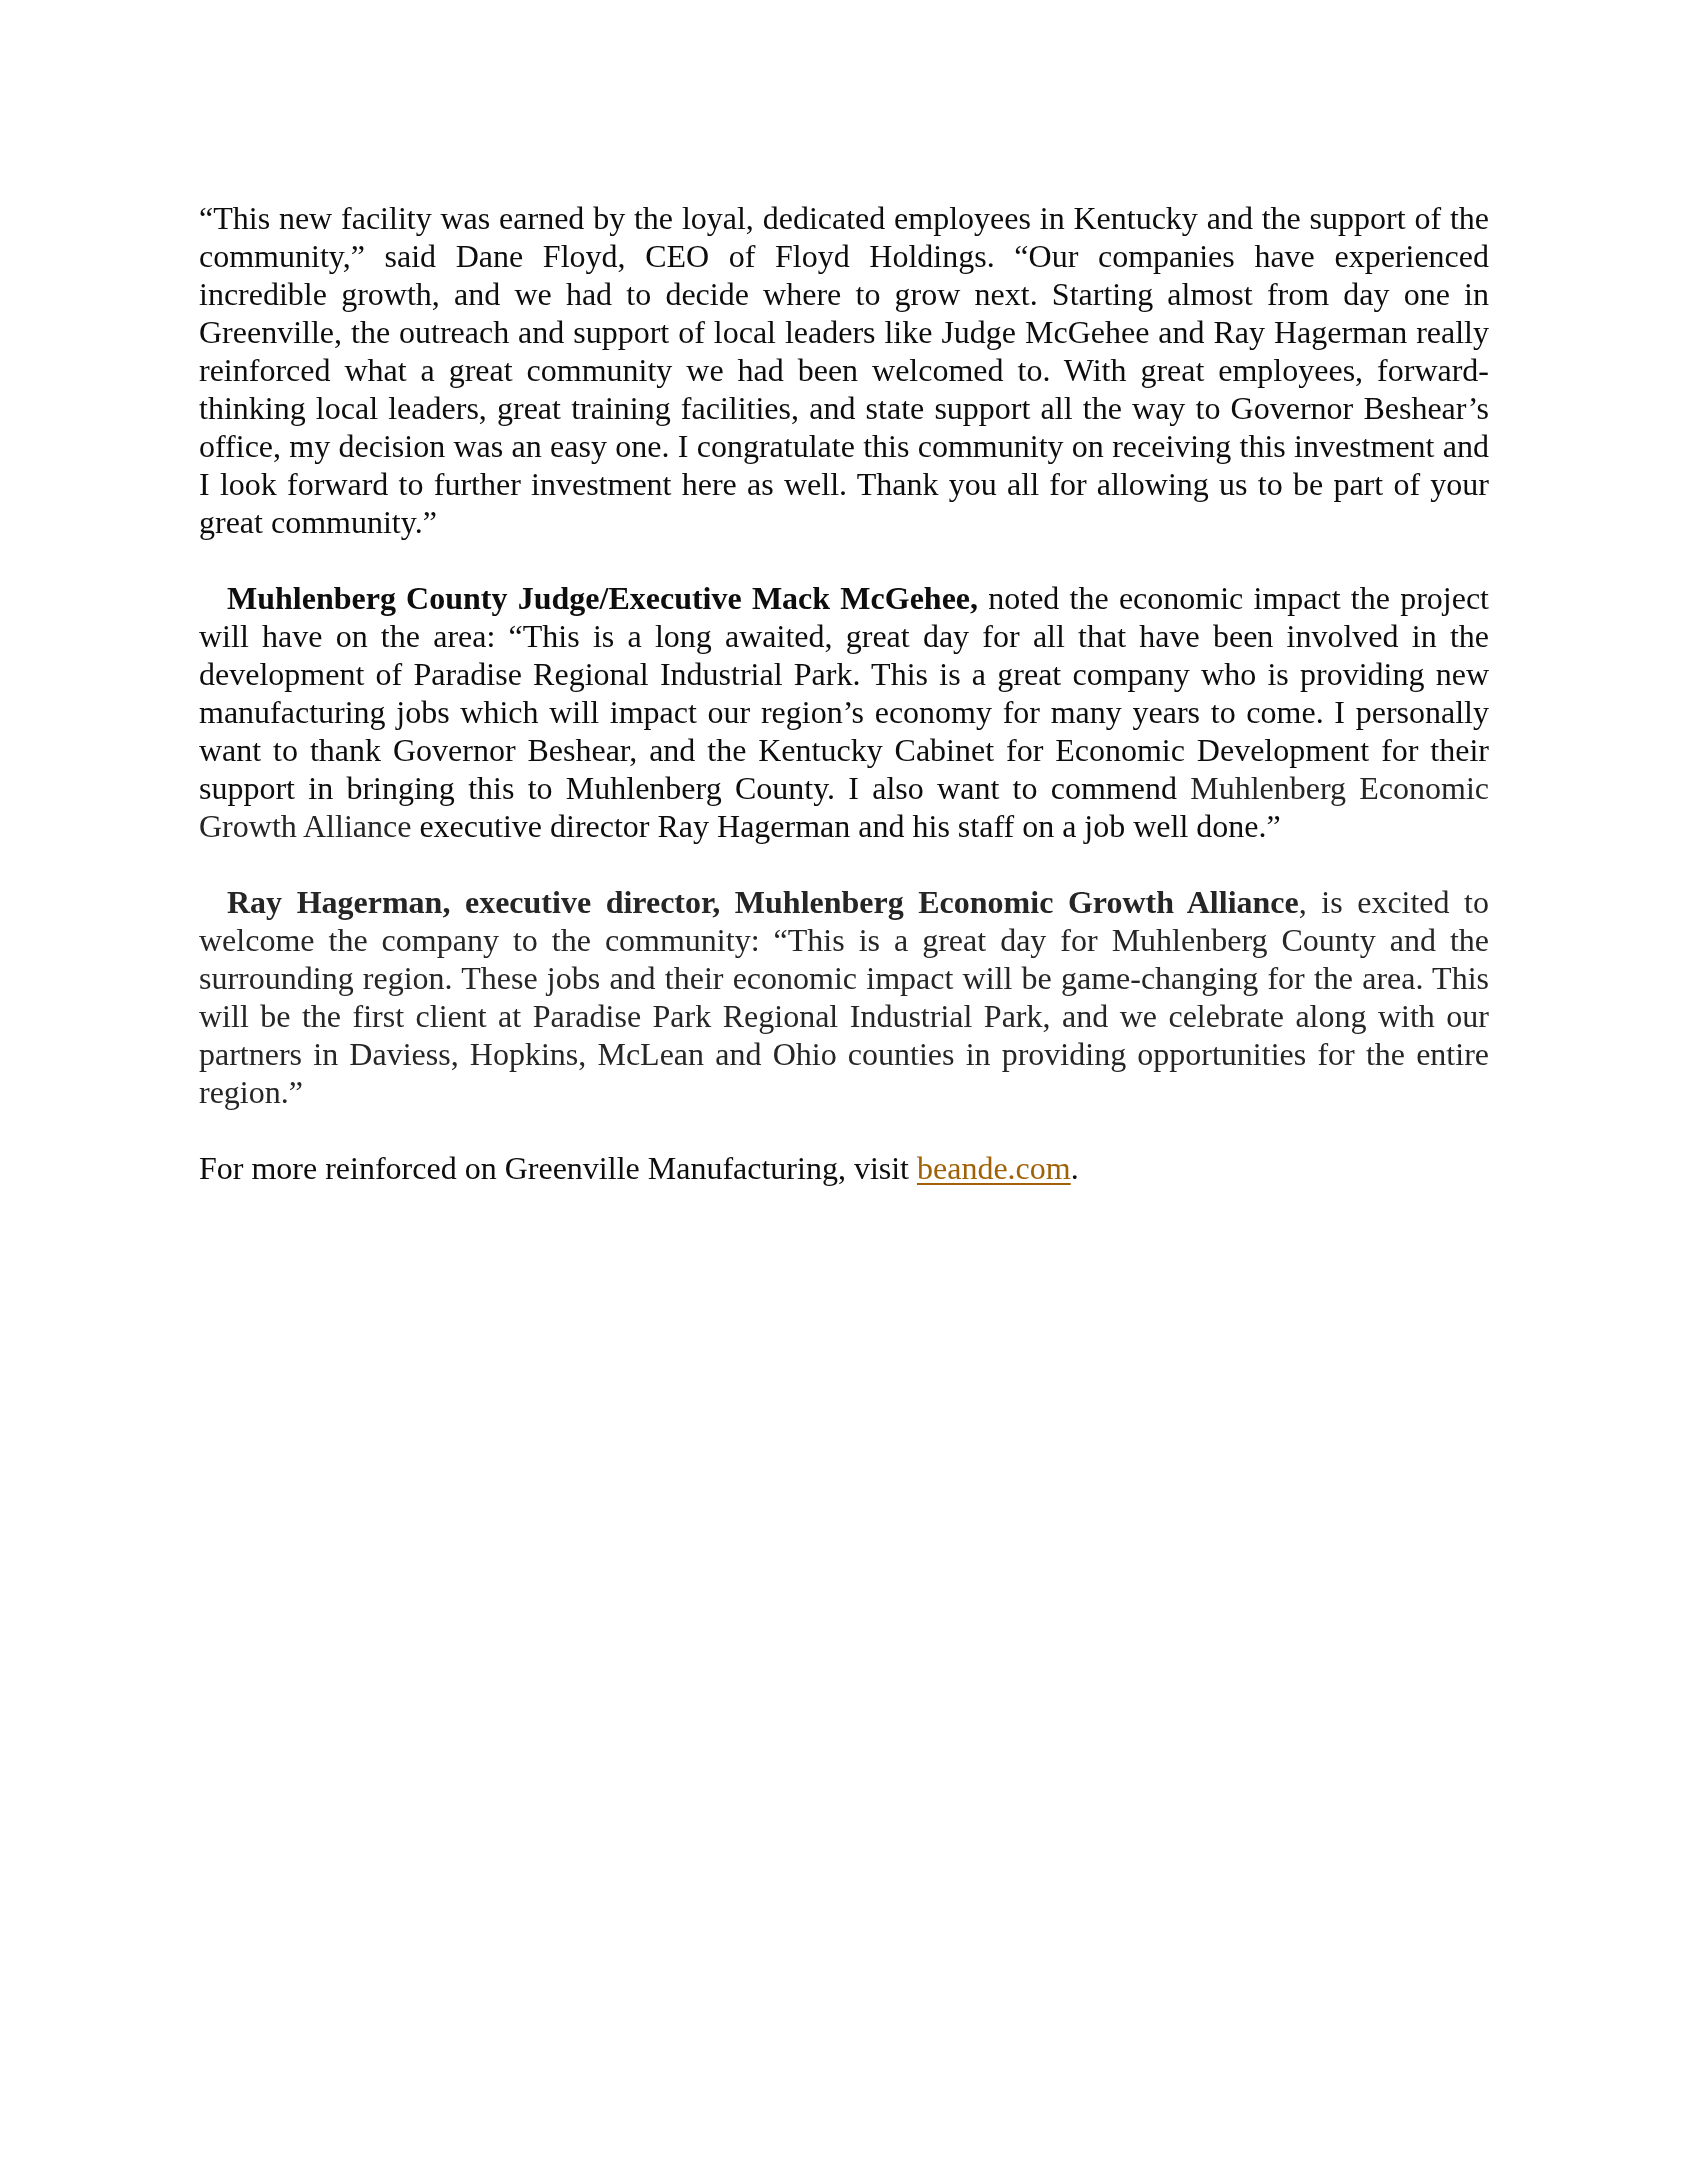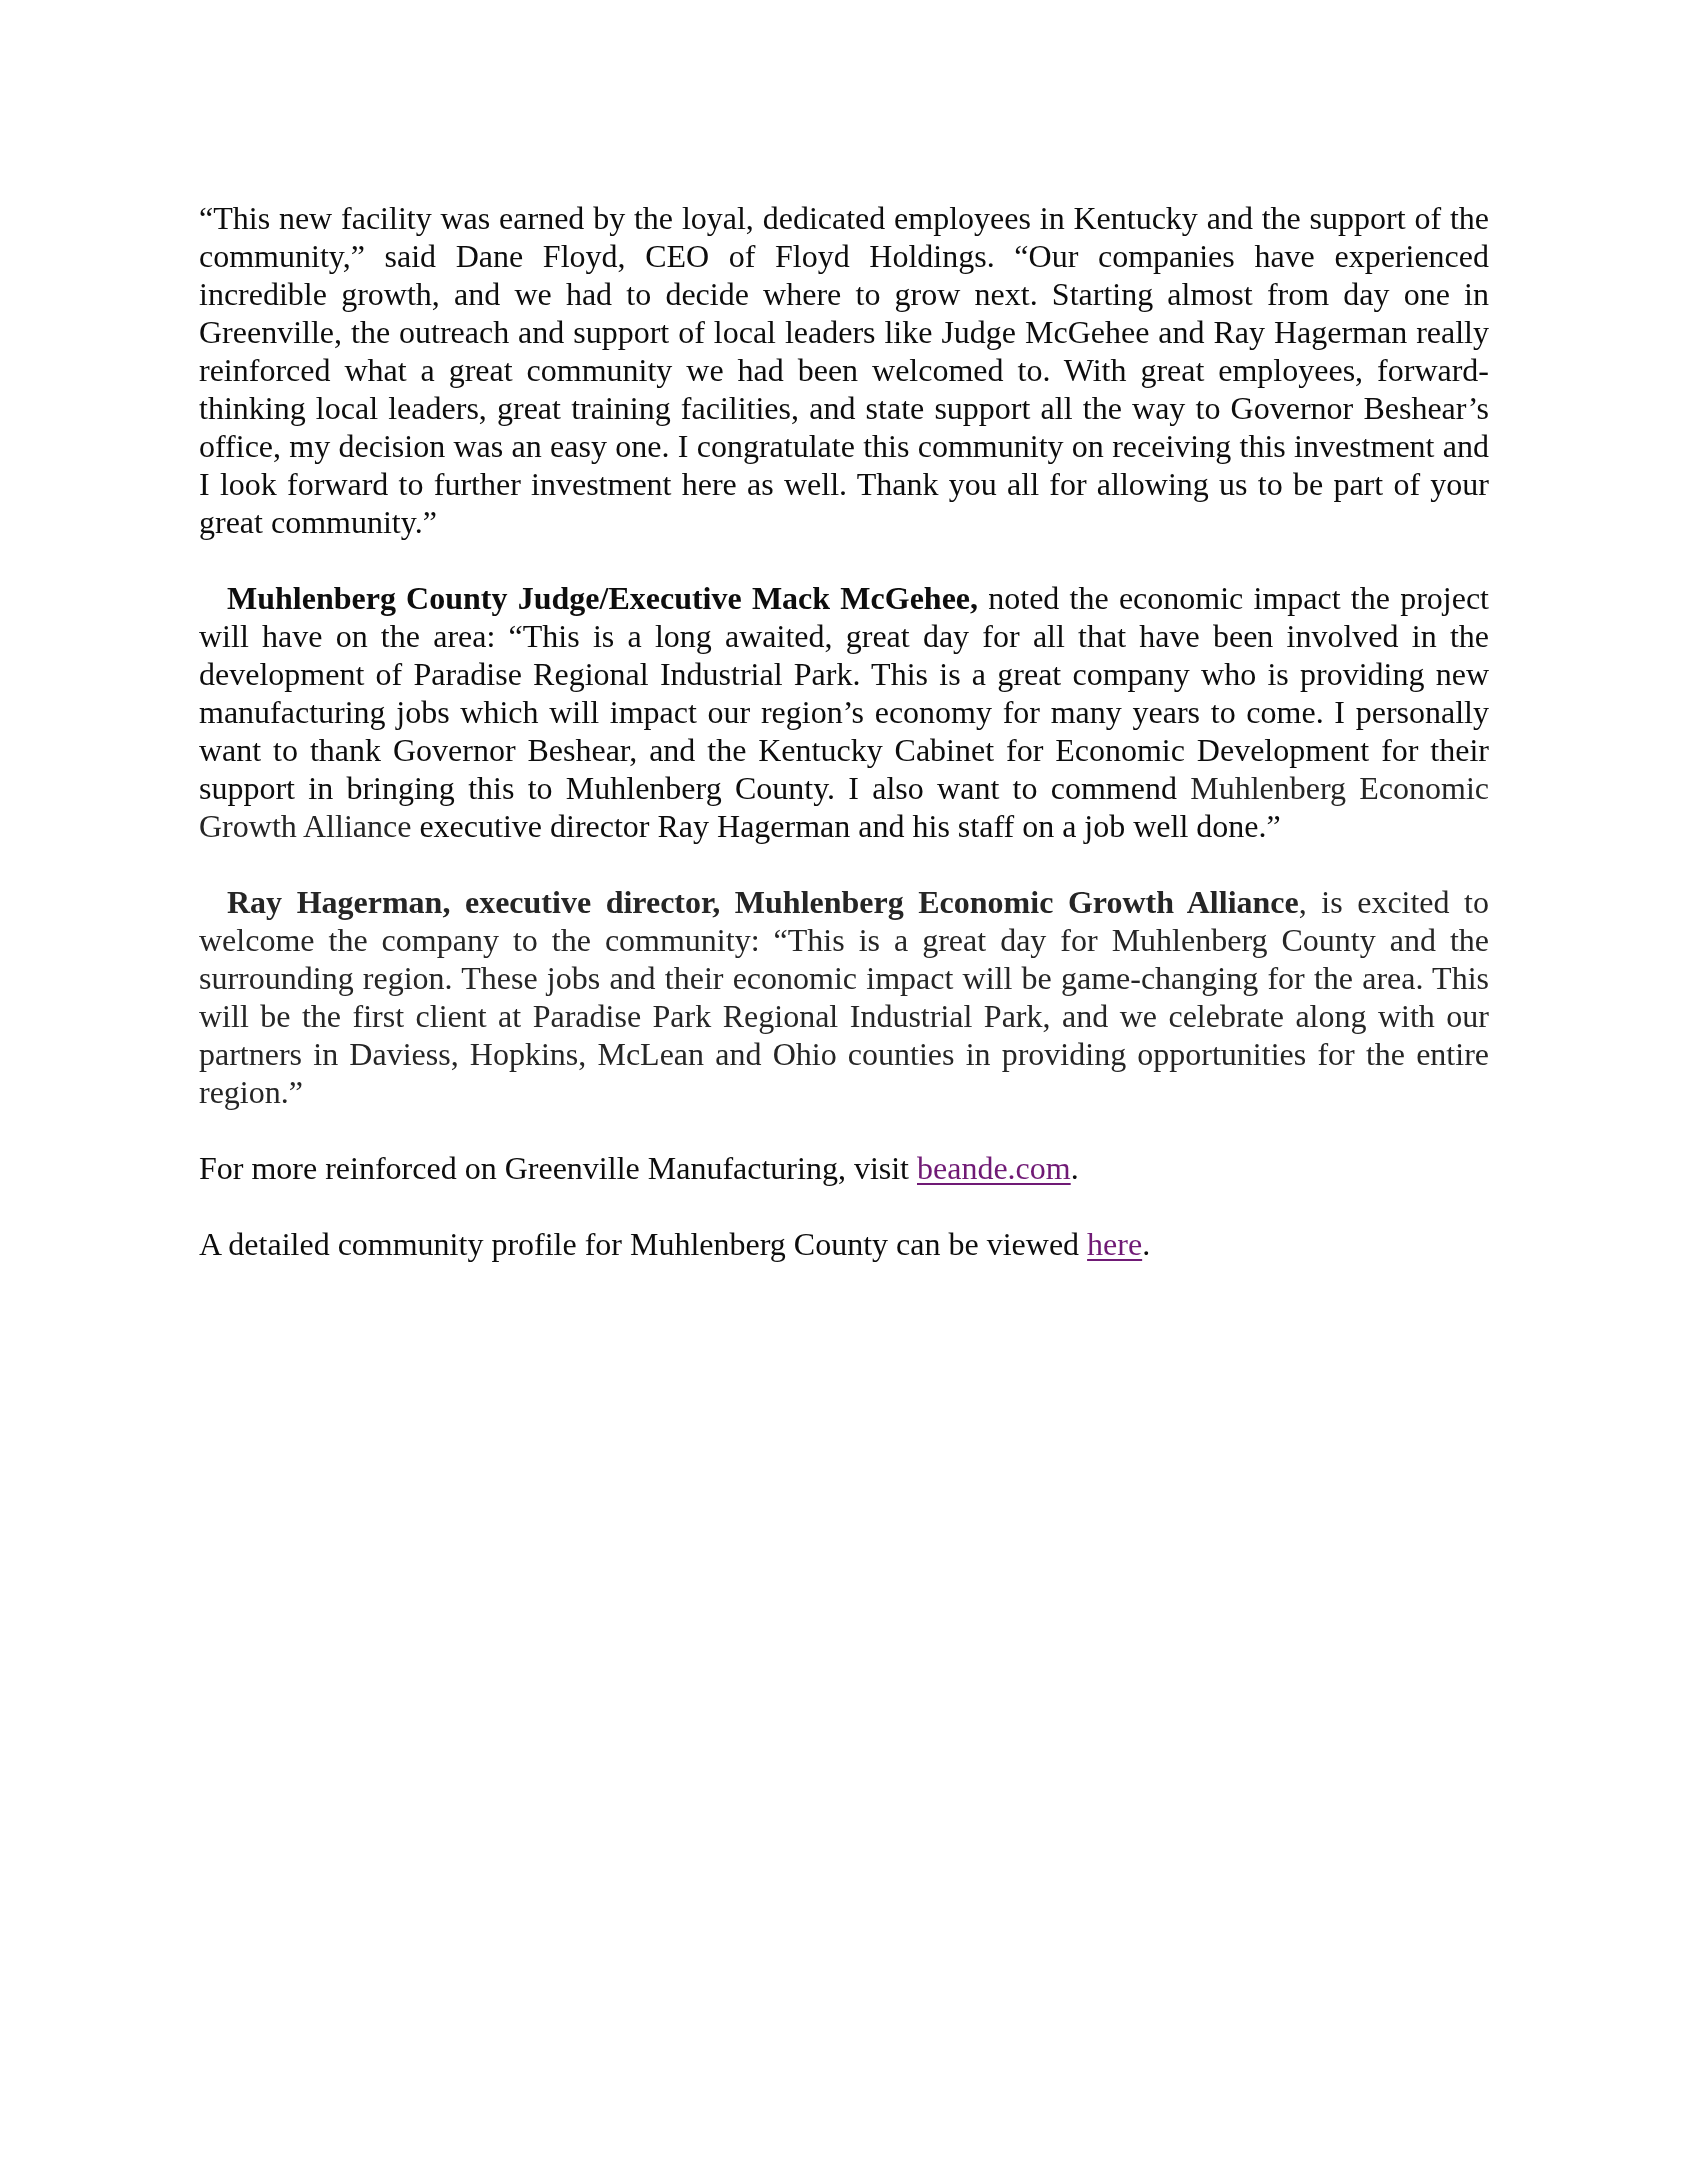--- a/index.html
+++ b/index.html
@@ -32,21 +32,21 @@
     text-align: left;
   }
   .bold {
     font-weight: bold;
     margin-left: 28px;
   }
   .soft {
     color: #262626;
   }
   a.link {
-    color: #701a75;
+    color: #a16207;
     text-decoration: underline;
     text-decoration-thickness: 1.8px;
     text-underline-offset: 3.5px;
   }
 </style>
 </head>
 <body>
 
 <div class="page">
 
@@ -61,18 +61,15 @@
 
   <p class="para soft">
     <span class="bold">Ray Hagerman, executive director, Muhlenberg Economic Growth Alliance</span><span>, is excited to welcome the company to the community: “This is a great day for Muhlenberg County and the surrounding region. These jobs and their economic impact will be game-changing for the area. This will be the first client at Paradise Park Regional Industrial Park, and we celebrate along with our partners in Daviess, Hopkins, McLean and Ohio counties in providing opportunities for the entire region.”</span>
   </p>
 
 
   <p class="para left">
     <span>For more reinforced on Greenville Manufacturing, visit </span><a class="link">beande.com</a><span>.</span>
   </p>
 
-  <p class="para left">
-    <span>A detailed community profile for Muhlenberg County can be viewed </span><a class="link">here</a><span>.</span>
-  </p>
 
 </div>
 
 
 </body></html>

